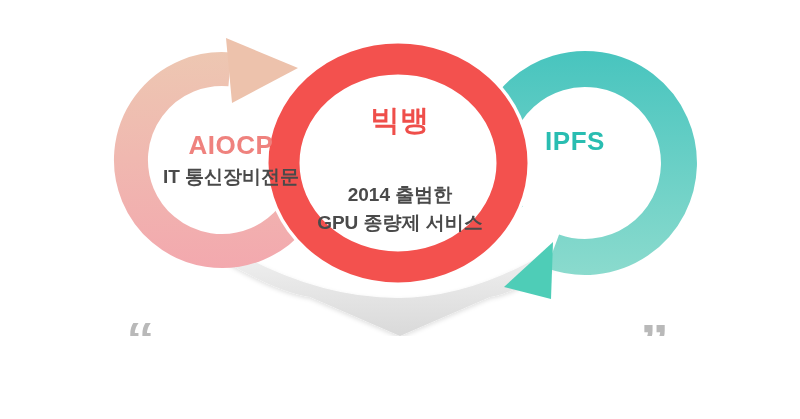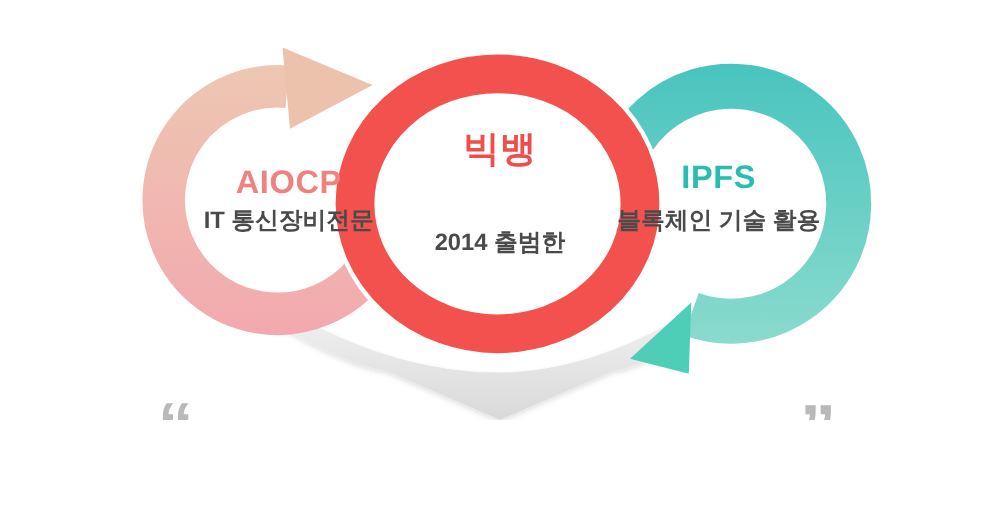--- a/index.html
+++ b/index.html
@@ -116,25 +116,25 @@
   <div class="circle-text ring-title aiocp-title">AIOCP</div>
   <div class="circle-text ring-sub aiocp-sub">
     <div>IT 통신장비전문</div>
   </div>
 
   <div class="circle-text ring-title bigbang-title">
     <div>빅뱅</div>
   </div>
   <div class="circle-text ring-sub bigbang-sub">
     <div>2014 출범한</div>
+    <div>GPU 종량제 서비스</div>
   </div>
 
   <div class="circle-text ring-title ipfs-title">IPFS</div>
   <div class="circle-text ring-sub ipfs-sub">
-    <div>블록체인 기술 활용</div>
   </div>
 
   <div class="quote quote-open">“</div>
   <div class="conclusion">
     <span class="prefix">IDC 인프라를 기반으로 하는</span><span class="highlight">IT 솔루션 제공</span>
   </div>
   <div class="quote quote-close">”</div>
 
 </div>
 

